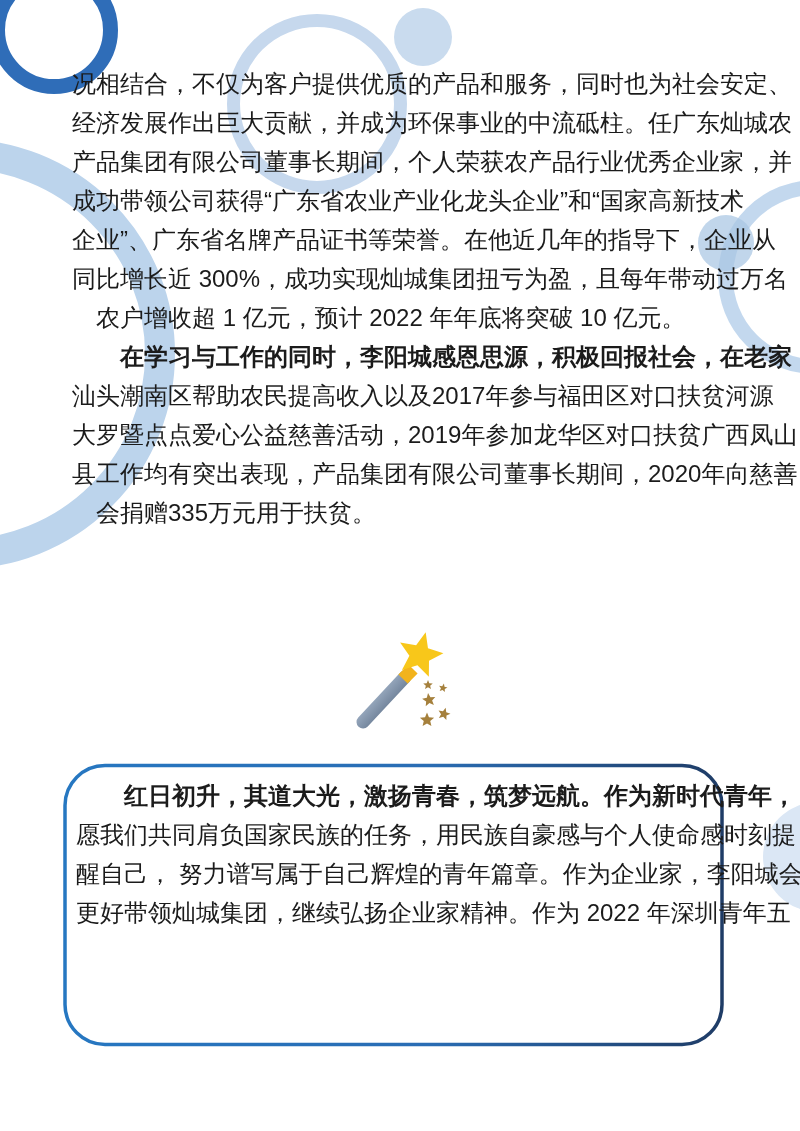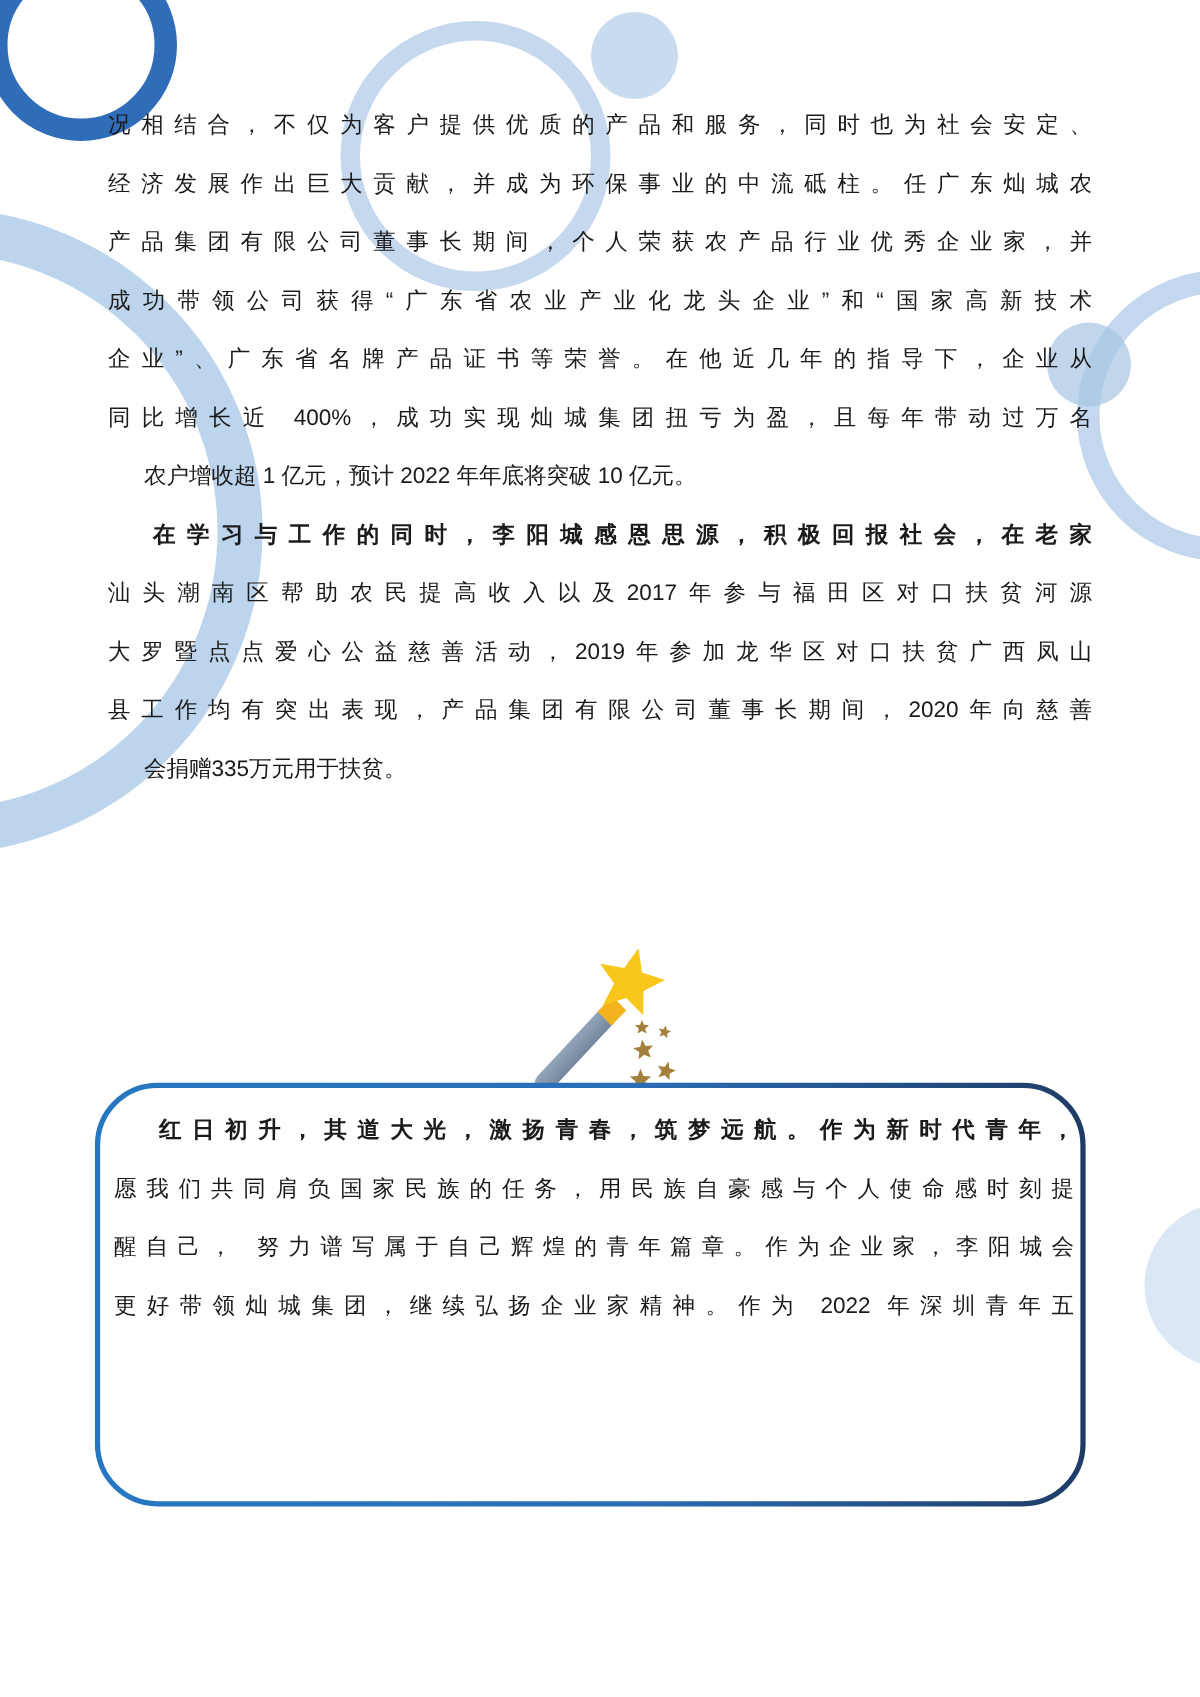--- a/index.html
+++ b/index.html
@@ -15,29 +15,29 @@
   .ring-dark-tl{left:-10px;top:-34px;width:98px;height:98px;border:15px solid var(--dark-ring);}
   .ring-light-tc{left:227px;top:14px;width:154px;height:154px;border:13px solid var(--light-ring);}
   .disc-light-top{left:394px;top:8px;width:58px;height:58px;background:var(--light-fill);}
   .ring-light-right{left:718px;top:180px;width:164px;height:164px;border:15px solid var(--light-ring-left);opacity:.9;}
   .disc-light-right{left:698px;top:215px;width:56px;height:56px;background:var(--light-fill-right);opacity:.72;}
   .ring-light-left{left:-255px;top:139px;width:370px;height:370px;border:30px solid var(--light-ring-left);}
   .disc-light-br{left:763px;top:802px;width:110px;height:110px;background:var(--light-fill-bottom);}
   
   .body-text{position:absolute;left:72px;top:64px;width:656px;z-index:2;}
   .tline{
-    height:39px;line-height:39px;font-size:15px;white-space:nowrap;
+    height:39px;line-height:39px;font-size:24px;white-space:nowrap;
     text-align:justify;text-align-last:justify;letter-spacing:0;
   }
   .tline.last{text-align-last:left;margin-left:24px;}
   .tline.indent{text-indent:2em;font-weight:bold;}
   
   .wand{position:absolute;left:350px;top:625px;width:110px;height:110px;z-index:2;}
   
-  .callout{position:absolute;left:63px;top:711px;width:661px;height:304px;z-index:2;}
+  .callout{position:absolute;left:63px;top:753px;width:661px;height:304px;z-index:2;}
   .callout .border-svg{position:absolute;left:0;top:0;width:100%;height:100%;}
   .callout .callout-text{position:relative;padding:23px 8px 0 13px;z-index:1;}
 </style>
 </head>
 <body>
 
 <div class="page">
 
   <div class="ring ring-dark-tl"></div>
   <div class="ring ring-light-tc"></div>
@@ -46,21 +46,21 @@
   <div class="disc disc-light-right"></div>
   <div class="ring ring-light-left"></div>
   <div class="disc disc-light-br"></div>
 
   <div class="body-text">
       <div class="tline">况相结合，不仅为客户提供优质的产品和服务，同时也为社会安定、</div>
       <div class="tline">经济发展作出巨大贡献，并成为环保事业的中流砥柱。任广东灿城农</div>
       <div class="tline">产品集团有限公司董事长期间，个人荣获农产品行业优秀企业家，并</div>
       <div class="tline">成功带领公司获得“广东省农业产业化龙头企业”和“国家高新技术</div>
       <div class="tline">企业”、广东省名牌产品证书等荣誉。在他近几年的指导下，企业从</div>
-      <div class="tline">同比增长近 400%，成功实现灿城集团扭亏为盈，且每年带动过万名</div>
+      <div class="tline">同比增长近 300%，成功实现灿城集团扭亏为盈，且每年带动过万名</div>
       <div class="tline last">农户增收超 1 亿元，预计 2022 年年底将突破 10 亿元。</div>
       <div class="tline indent">在学习与工作的同时，李阳城感恩思源，积极回报社会，在老家</div>
       <div class="tline">汕头潮南区帮助农民提高收入以及2017年参与福田区对口扶贫河源</div>
       <div class="tline">大罗暨点点爱心公益慈善活动，2019年参加龙华区对口扶贫广西凤山</div>
       <div class="tline">县工作均有突出表现，产品集团有限公司董事长期间，2020年向慈善</div>
       <div class="tline last">会捐赠335万元用于扶贫。</div>
     </div>
 
   <div class="wand">
     <svg viewBox="0 0 110 110" width="110" height="110">

